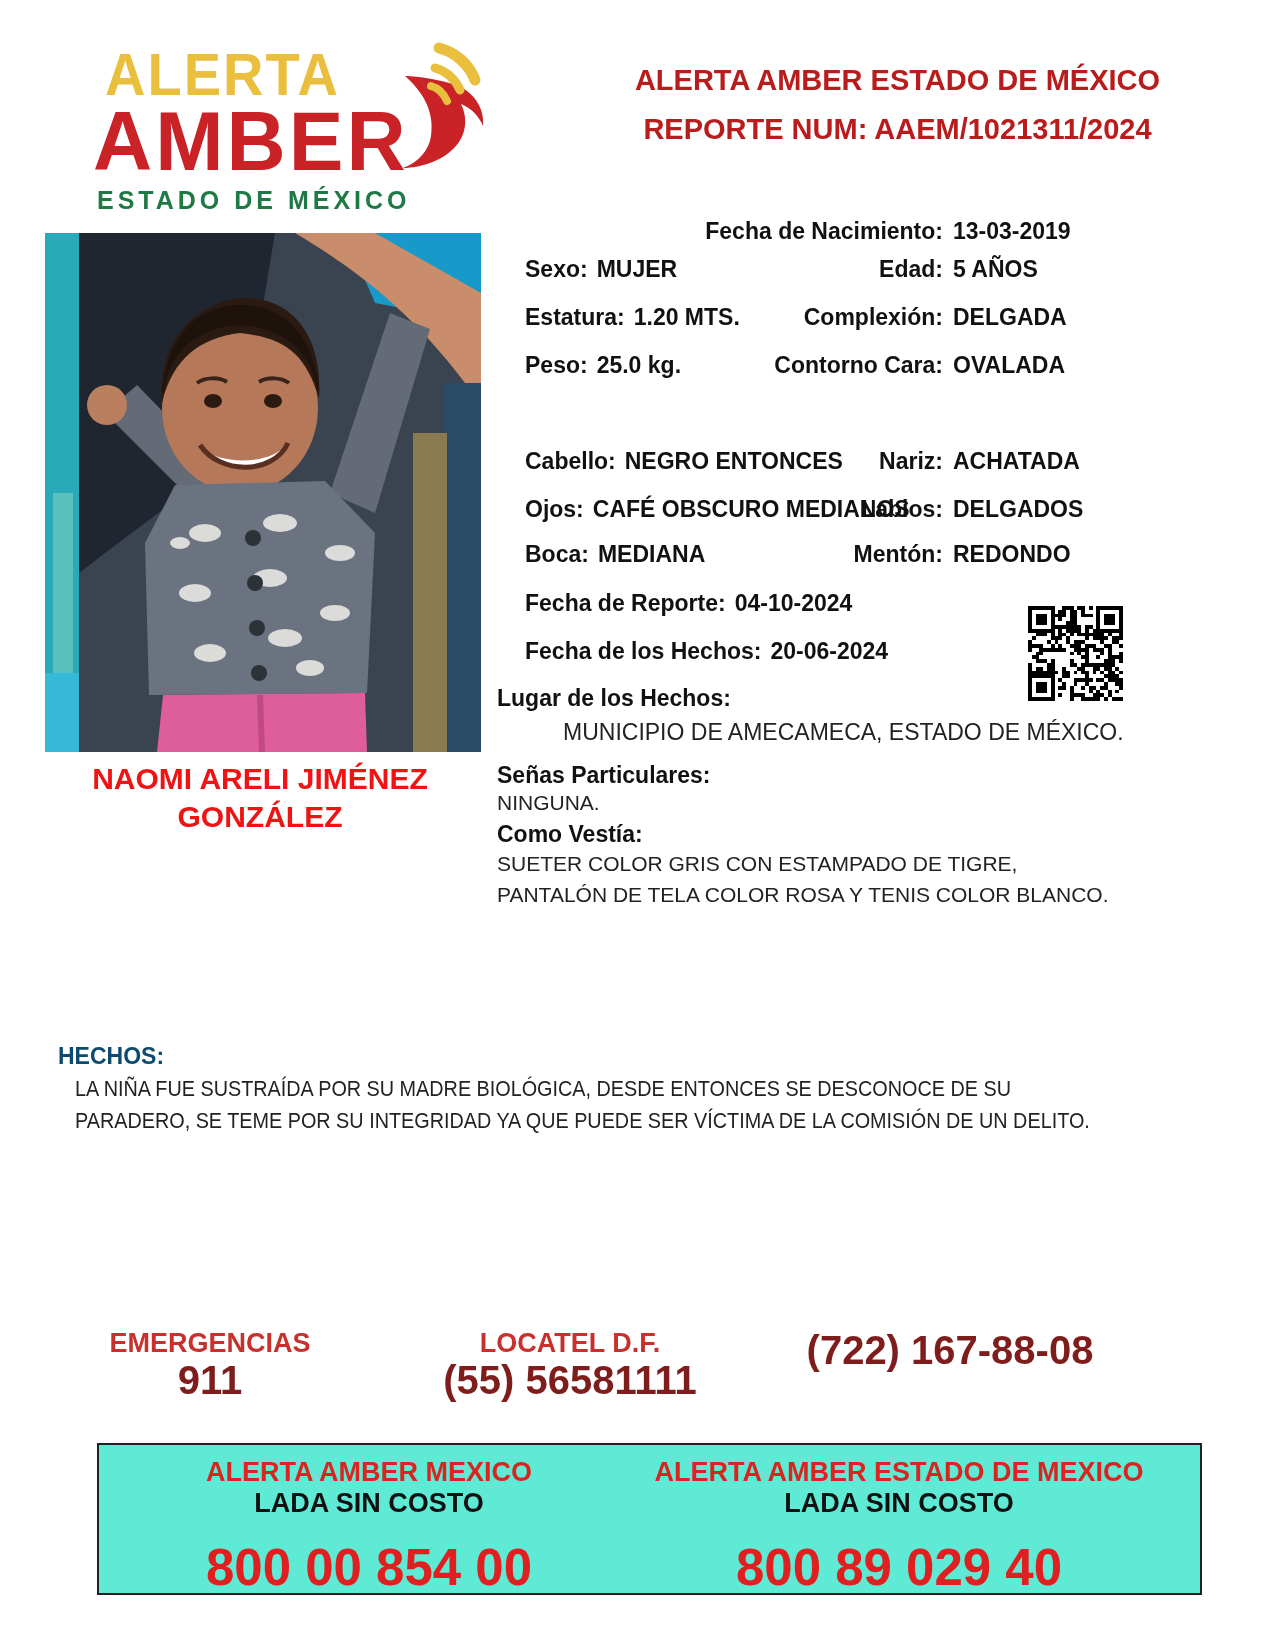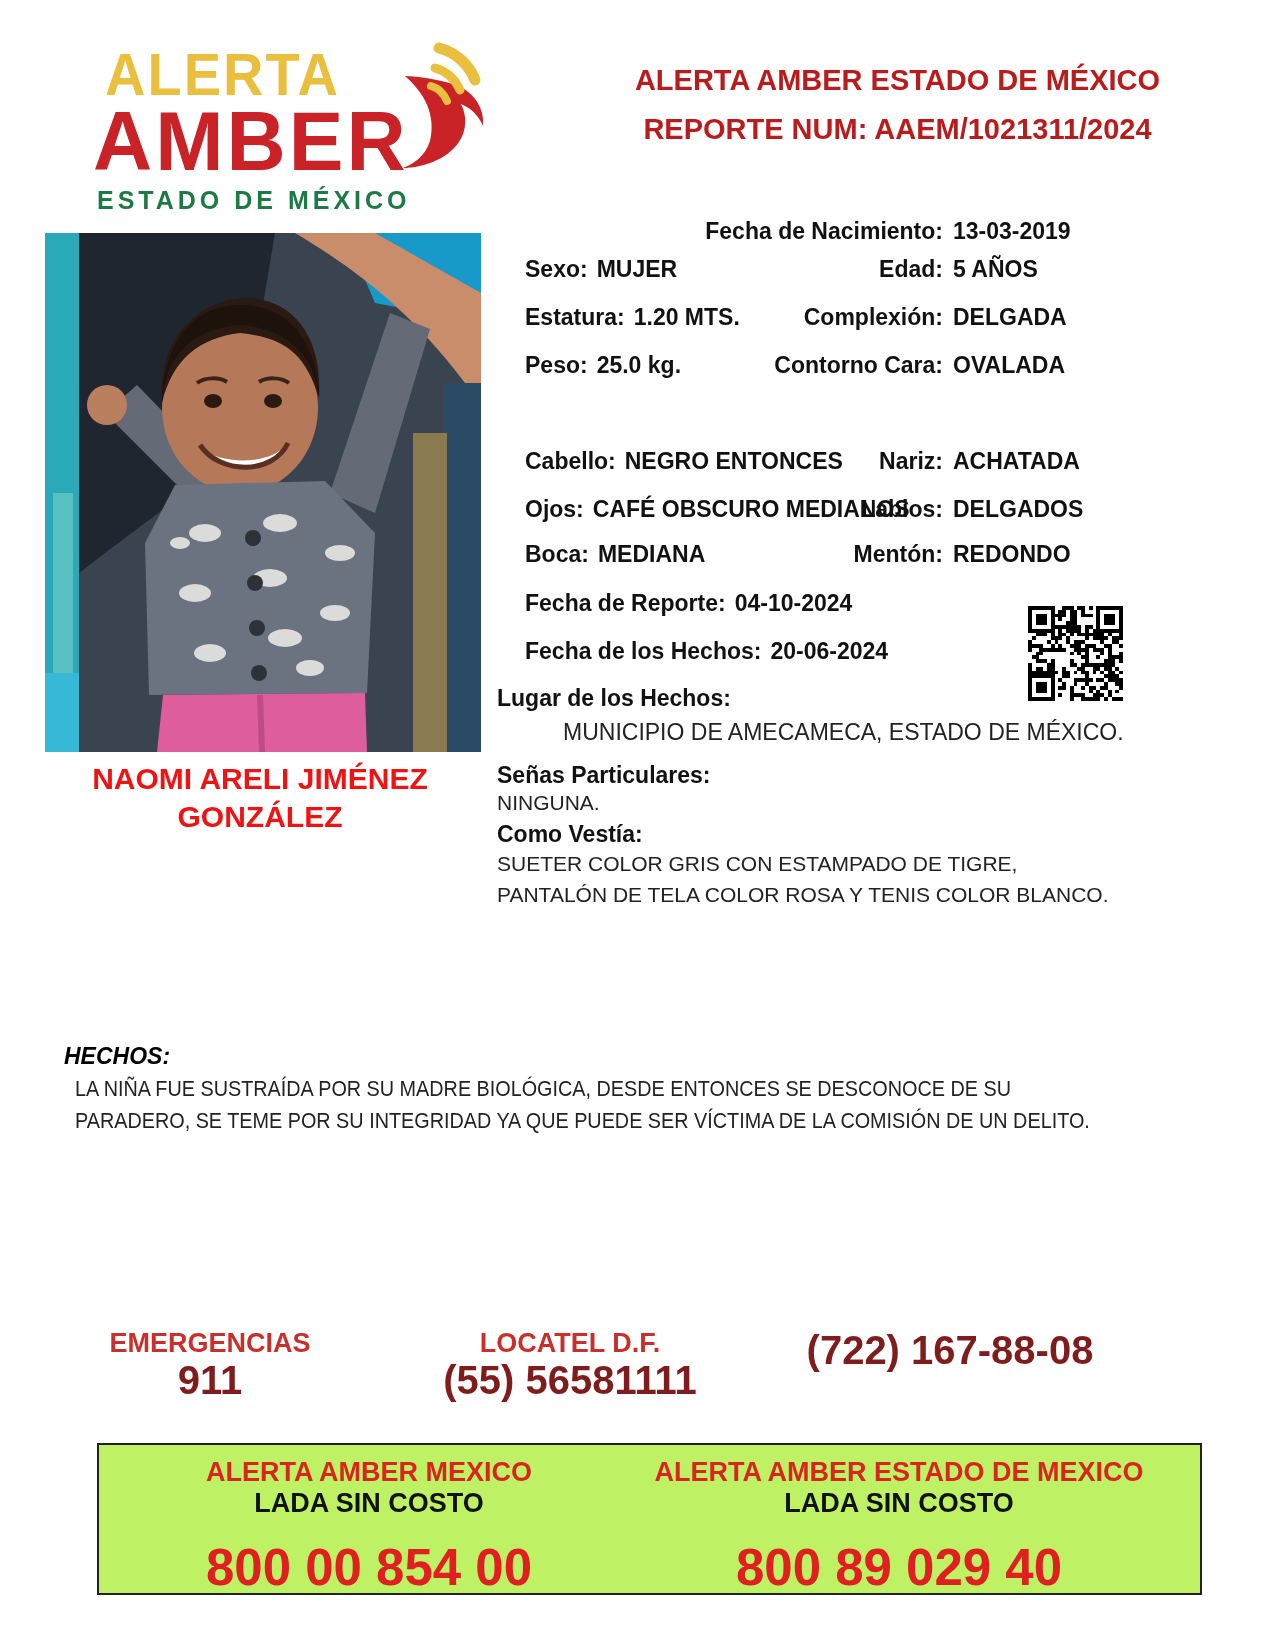--- a/index.html
+++ b/index.html
@@ -32,33 +32,33 @@
   .irow .rlbl{position:absolute;left:128px;width:318px;text-align:right;white-space:nowrap;}
   .irow .rval{position:absolute;left:456px;white-space:nowrap;}
   .sec-label{position:absolute;left:497px;font-size:23px;font-weight:bold;color:#111;white-space:nowrap;}
   .sec-text{position:absolute;left:497px;font-size:23px;font-weight:normal;color:#222;}
   .lugar-value{top:719px;left:516px;width:640px;margin-left:47px;}
   .senas-value{top:791px;font-size:21px;}
   .vestia-text{top:848px;width:622px;font-size:21px;line-height:31px;}
   
   .qr{position:absolute;left:1028px;top:606px;width:95px;height:95px;}
   
-  .hechos-label{position:absolute;left:64px;top:1043px;font-size:23px;font-weight:bold;color:#000000;font-style:italic;}
+  .hechos-label{position:absolute;left:58px;top:1043px;font-size:23px;font-weight:bold;color:#0c4a6e;}
   .hechos-text{position:absolute;left:75px;top:1073px;width:1155px;font-size:22px;line-height:32px;
     color:#222;transform:scaleX(0.90);transform-origin:top left;}
   
   .contact-col{position:absolute;top:1328px;text-align:center;}
   .contact-col .clabel{font-size:27px;font-weight:bold;color:#c9302c;line-height:30px;letter-spacing:0px;}
   .contact-col .cnumber{font-size:40px;font-weight:bold;color:#7f1d1d;line-height:44px;}
   .contact-1{left:70px;width:280px;}
   .contact-2{left:400px;width:340px;}
   .contact-3{left:770px;width:360px;}
   
   .hotline-box{position:absolute;left:97px;top:1443px;width:1101px;height:148px;
-    border:2px solid #222;background:#bef264;}
+    border:2px solid #222;background:#5eead4;}
   .hotline-col{position:absolute;top:12px;text-align:center;}
   .hotline-col .htitle{font-size:27px;font-weight:bold;color:#da2420;line-height:31px;}
   .hotline-col .hsub{font-size:27px;font-weight:bold;color:#111;line-height:30px;}
   .hotline-col .hnumber{font-size:51px;font-weight:bold;color:#e02020;line-height:56px;margin-top:22px;}
   .hotline-1{left:30px;width:480px;}
   .hotline-2{left:520px;width:560px;}
 </style>
 </head>
 <body>
 

